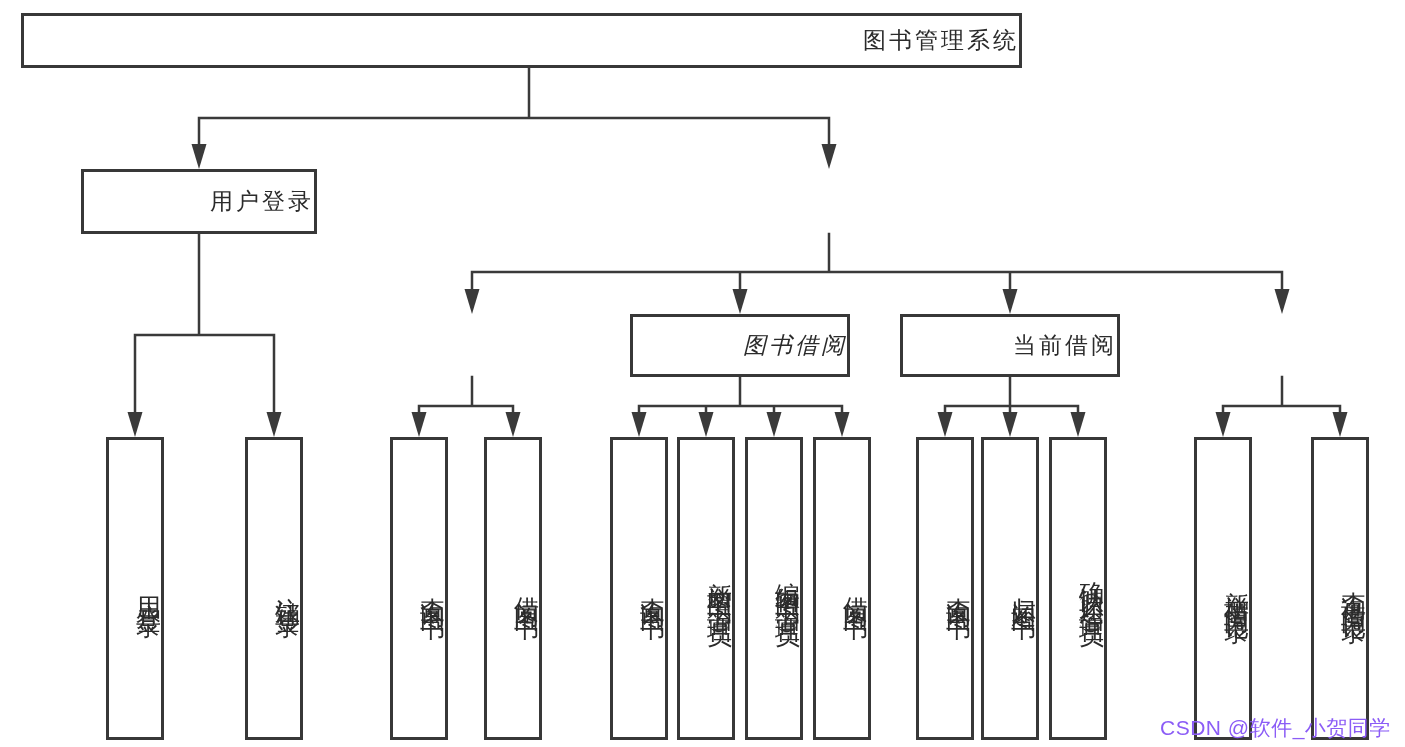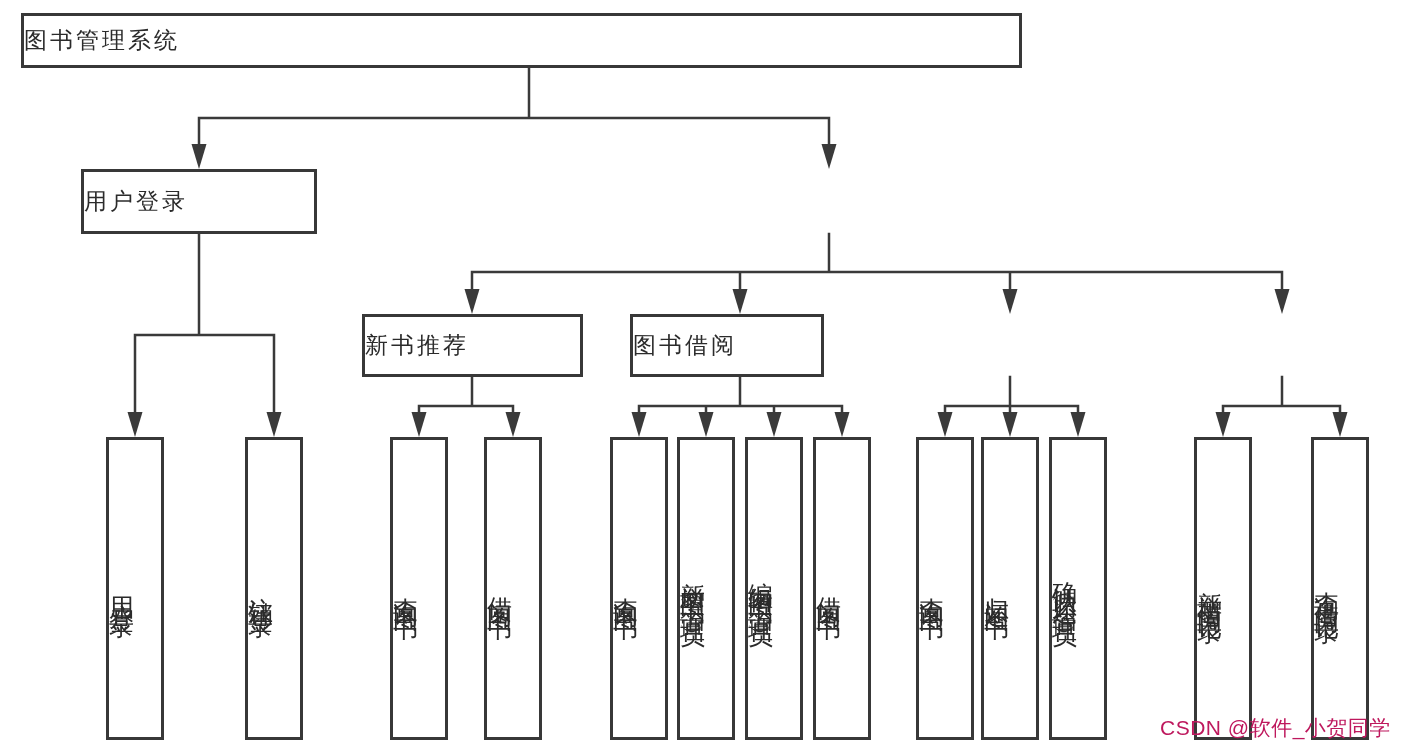--- a/index.html
+++ b/index.html
@@ -17,21 +17,21 @@
     width: 1405px; height: 747px;
     z-index: 1;
   }
   .node {
     position: absolute;
     box-sizing: border-box;
     background: #ffffff;
     border: 3px solid #383838;
     display: flex;
     align-items: center;
-    justify-content: flex-start;
+    justify-content: flex-end;
     color: #2b2b2b;
     z-index: 2;
   }
   .node .hlabel {
     font-size: 23px;
     letter-spacing: 3px;
     white-space: nowrap;
   }
   .root-node { left: 21px; top: 13px; width: 1001px; height: 55px; }
   .l2 { top: 169px; height: 65px; }
@@ -42,21 +42,21 @@
     font-size: 25px;
     letter-spacing: 6px;
     line-height: 1;
     white-space: nowrap;
   }
   #watermark {
     position: absolute;
     left: 1160px; top: 714px;
     width: 245px;
     font-size: 21px;
-    color: #be185d;
+    color: #8b5cf6;
     letter-spacing: 0.5px;
     white-space: nowrap;
     z-index: 3;
   }
 </style>
 </head>
 <body>
 
 <div id="canvas">
 
@@ -93,25 +93,25 @@
   </svg>
 
   <div class="node root-node">
     <span class="hlabel">图书管理系统</span>
   </div>
 
   <div class="node l2" style="left:81px; width:236px;">
     <span class="hlabel">用户登录</span>
   </div>
 
-  <div class="node l3" style="left:362px; width:221px;">
-    <span class="hlabel">新书推荐</span>
+  <div class="node l3" style="left:630px; width:220px;font-style:italic;">
+    <span class="hlabel">图书借阅</span>
   </div>
-  <div class="node l3" style="left:630px; width:194px;">
-    <span class="hlabel">图书借阅</span>
+  <div class="node l3" style="left:900px; width:220px;">
+    <span class="hlabel">当前借阅</span>
   </div>
 
   <div class="node leaf" style="left:106px;">
     <span class="vlabel">用户登录</span>
   </div>
   <div class="node leaf" style="left:245px;">
     <span class="vlabel">注销登录</span>
   </div>
 
   <div class="node leaf" style="left:390px;">

